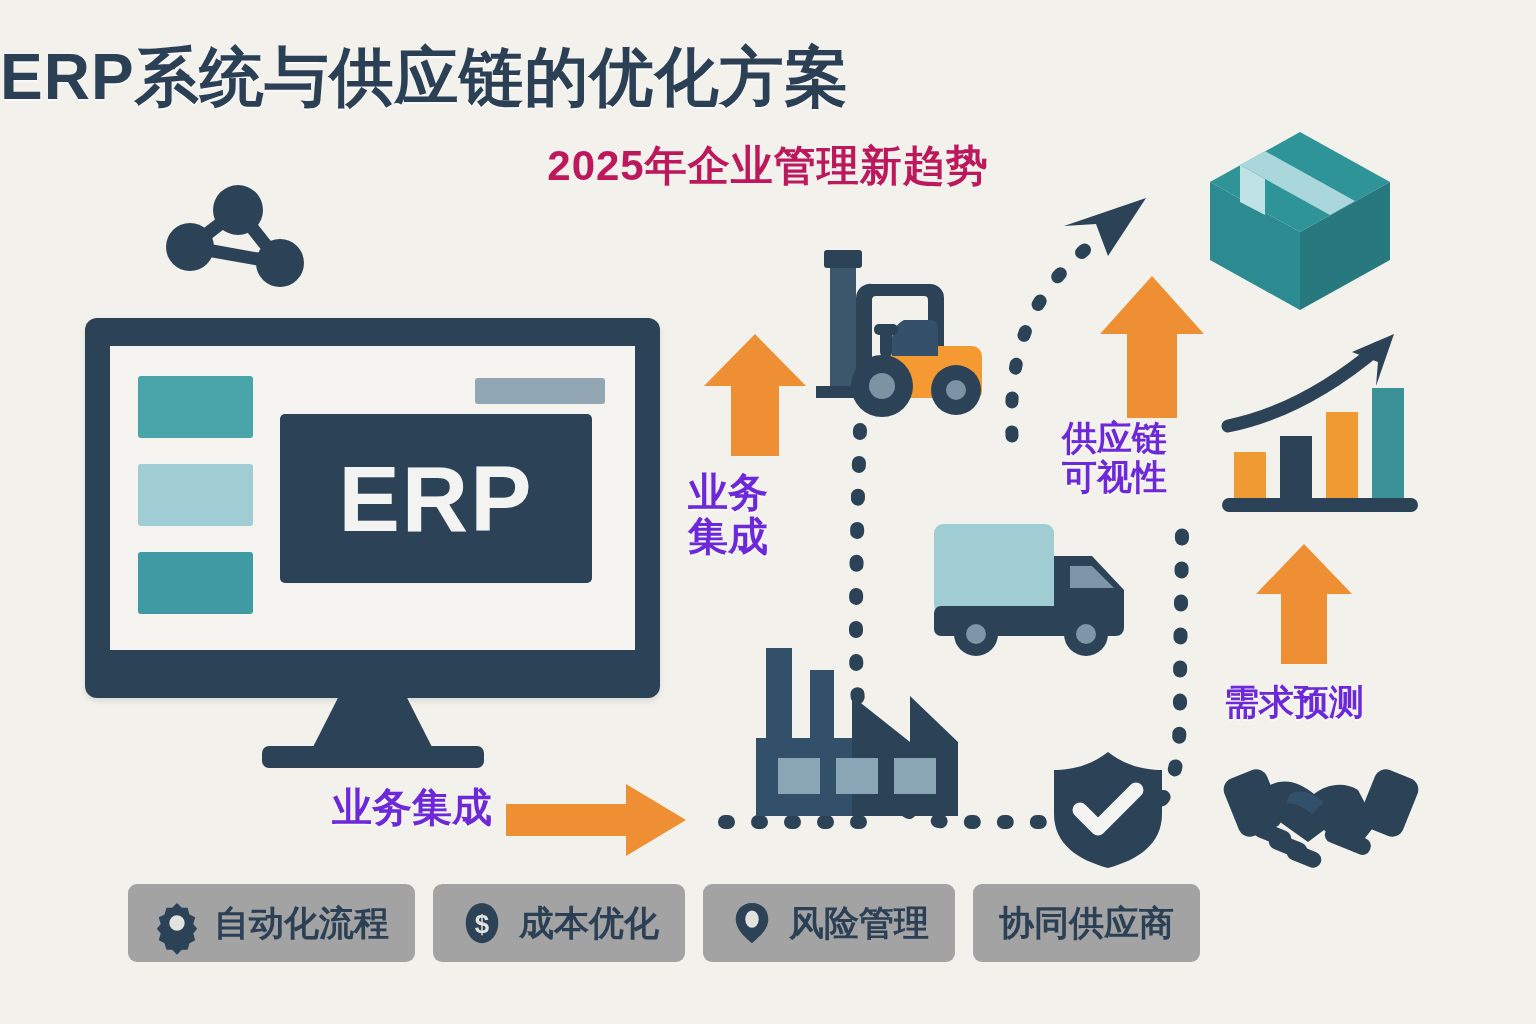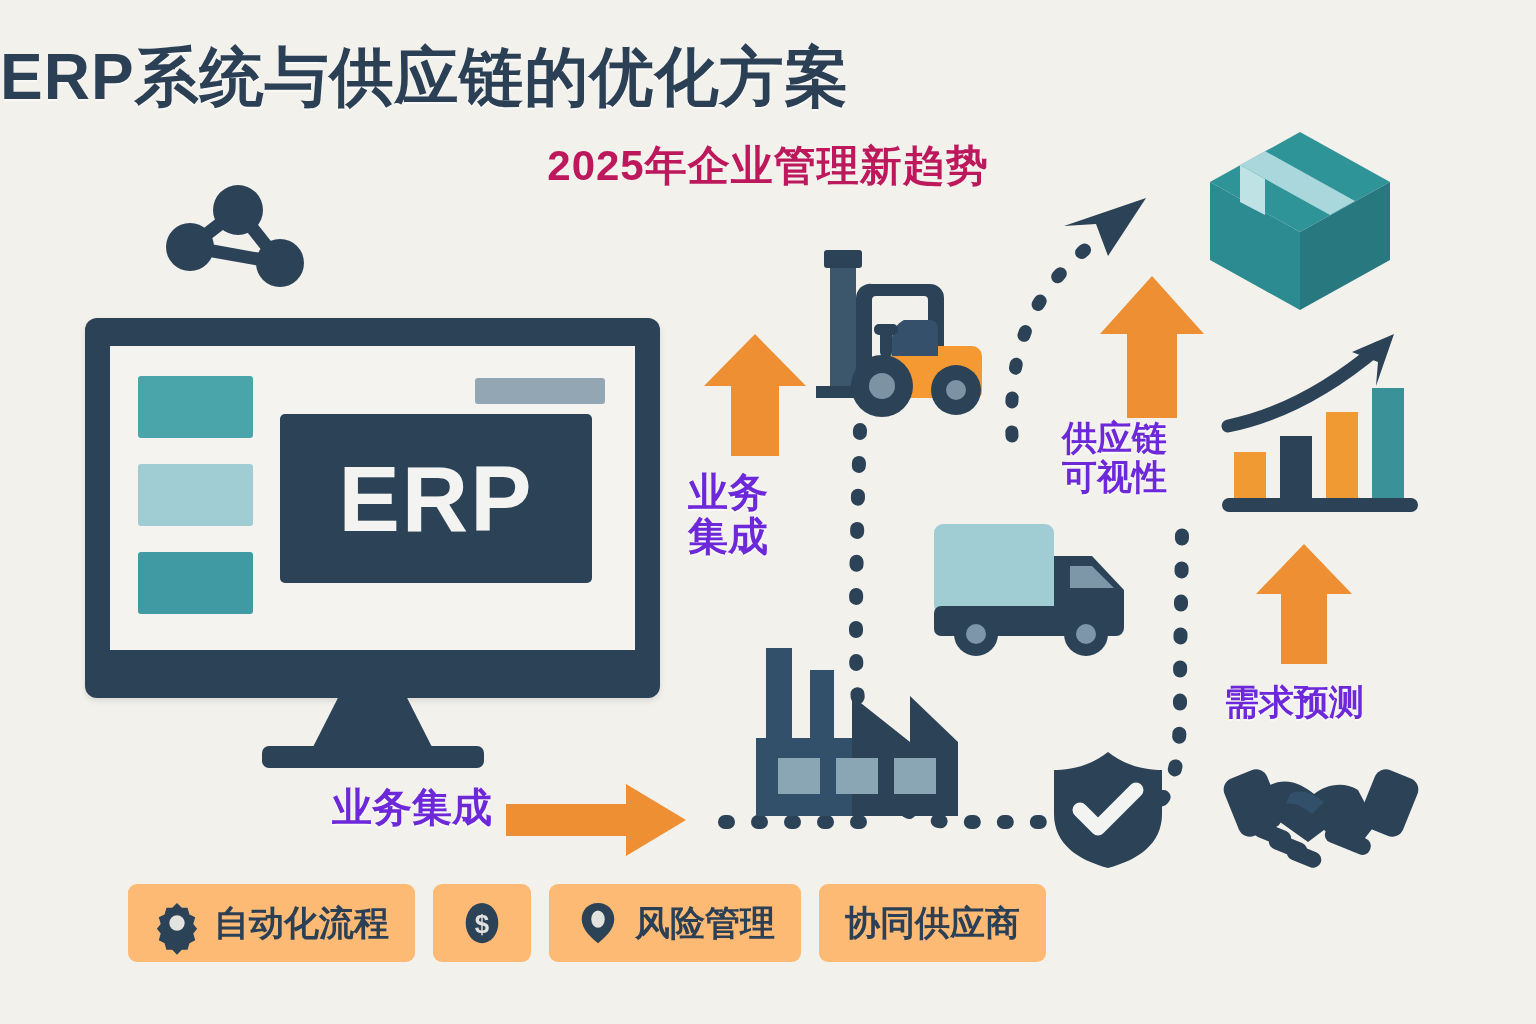--- a/index.html
+++ b/index.html
@@ -64,21 +64,21 @@
   .label{
     color:#6d28d9;font-weight:bold;white-space:pre-line;
     text-shadow:0 2px 0 rgba(255,255,255,.55);
   }
   .label-md{font-size:35px;line-height:1.12;}
   .label-lg{font-size:40px;line-height:1.1;}
 
   
   .pills{position:absolute;left:128px;top:884px;display:flex;gap:18px;}
   .pill{
-    height:78px;background:#fdba74;border-radius:9px;
+    height:78px;background:#a3a3a3;border-radius:9px;
     display:flex;align-items:center;gap:14px;padding:0 26px;
   }
   .pill-label{font-size:35px;font-weight:bold;color:#2b3f55;}
   .pill-icon{width:46px;height:46px;flex:0 0 auto;display:block;}
 
   
   svg{display:block;overflow:visible;}
 </style>
 </head>
 <body>
@@ -267,20 +267,21 @@
         <circle cx="24" cy="24" r="8" fill="#e2e2de"></circle>
       </svg>
       <span class="pill-label">自动化流程</span>
     </div>
 
     <div class="pill">
       <svg class="pill-icon" viewBox="0 0 48 48">
         <ellipse cx="24" cy="24" rx="17" ry="21" fill="#2c4257"></ellipse>
         <text x="24" y="34" text-anchor="middle" font-size="27" font-weight="bold" fill="#e2e2de" font-family="Liberation Sans, sans-serif">$</text>
       </svg>
+      <span class="pill-label">成本优化</span>
     </div>
 
     <div class="pill">
       <svg class="pill-icon" viewBox="0 0 48 48">
         <path d="M24 3 C 34 3 41 10 41 20 C 41 31 30 40 24 45 C 18 40 7 31 7 20 C 7 10 14 3 24 3 z" fill="#2c4257"></path>
         <ellipse cx="24" cy="20" rx="7" ry="9" fill="#e2e2de"></ellipse>
       </svg>
       <span class="pill-label">风险管理</span>
     </div>
 

